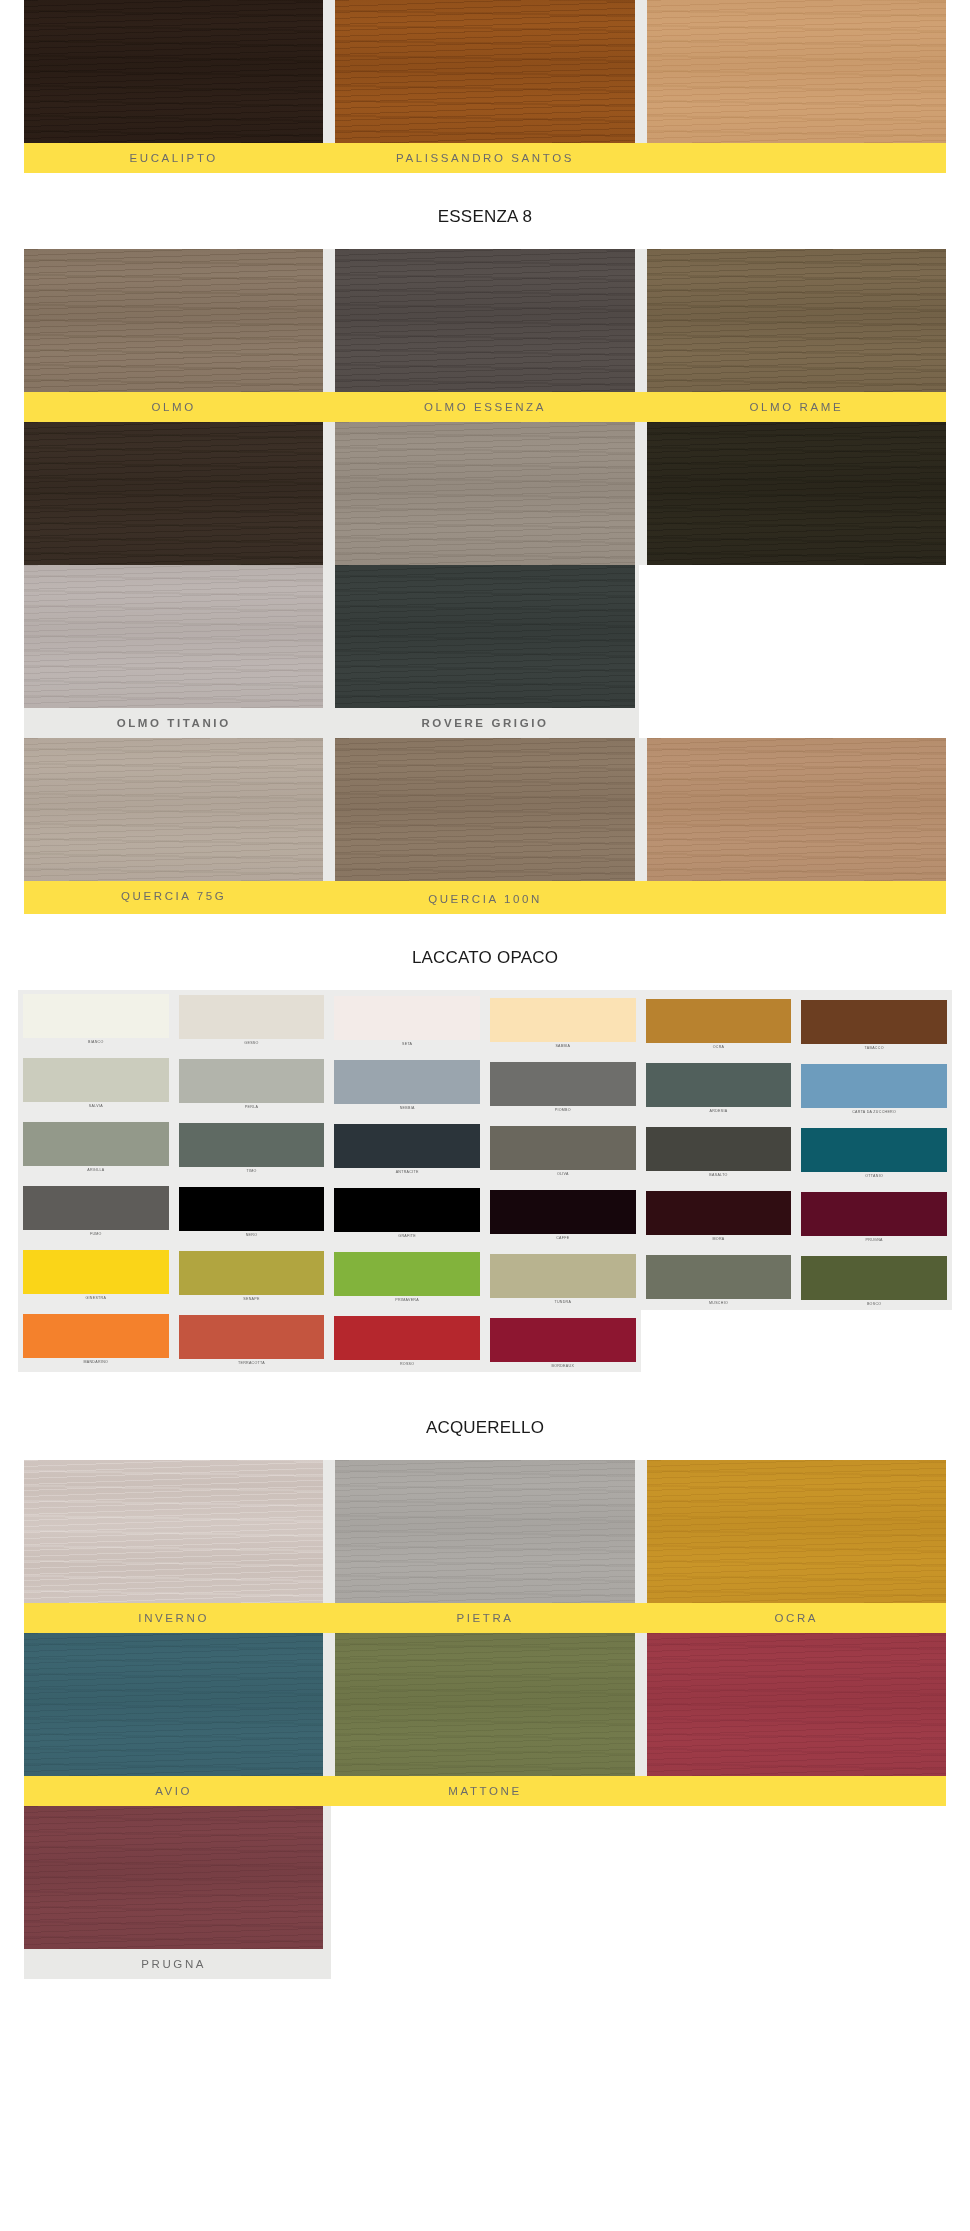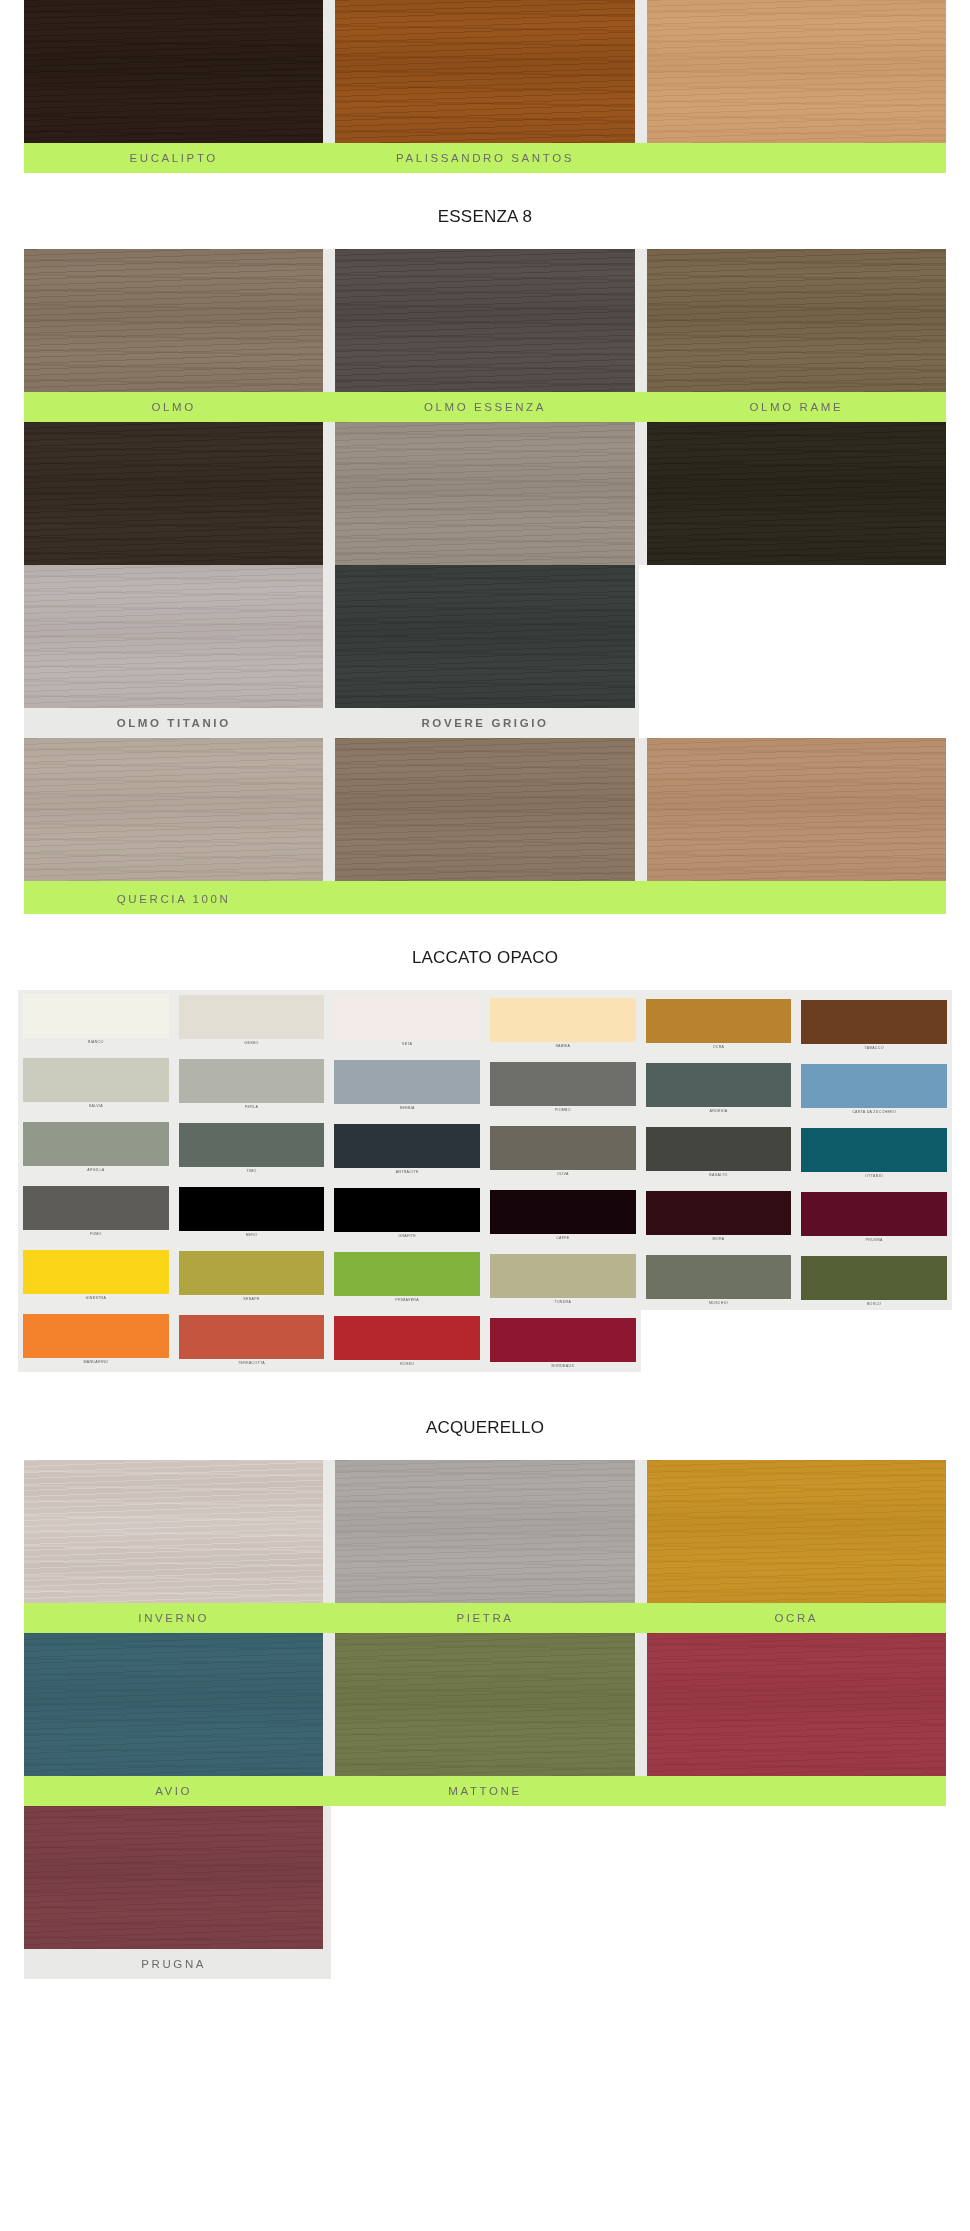--- a/index.html
+++ b/index.html
@@ -44,21 +44,21 @@
     text-align: center;
     font-size: 11.5px;
     letter-spacing: 2.6px;
     color: #6a6a6a;
     padding: 9px 0 9px;
     font-family: "Liberation Sans", sans-serif;
     white-space: nowrap;
   }
 
   .caption-band {
-    background: #bef264;
+    background: #fde047;
   }
 
   
   .wood {
     background-repeat: repeat;
     background-size: 100% 100%, 100% 9px, 100% 23px;
   }
 
   
   .lacc-wrap {
@@ -181,20 +181,21 @@
             <span class="swatch wood" style="background: linear-gradient(rgba(147, 134, 122, 0.133) 0%, transparent 18%, rgba(147, 134, 122, 0.2) 46%, transparent 72%, rgba(147, 134, 122, 0.133) 100%), repeating-linear-gradient(178deg, rgba(147, 134, 122, 0.333) 0px, rgba(147, 134, 122, 0.333) 1px, transparent 1px, transparent 6px), repeating-linear-gradient(181deg, rgba(147, 134, 122, 0.2) 0px, rgba(147, 134, 122, 0.2) 2px, transparent 2px, transparent 15px), linear-gradient(rgb(184, 172, 160), rgb(184, 172, 160));"></span>
           </div>
           <div class="cell">
             <span class="swatch wood" style="background: linear-gradient(rgba(102, 84, 67, 0.133) 0%, transparent 18%, rgba(102, 84, 67, 0.2) 46%, transparent 72%, rgba(102, 84, 67, 0.133) 100%), repeating-linear-gradient(178deg, rgba(102, 84, 67, 0.333) 0px, rgba(102, 84, 67, 0.333) 1px, transparent 1px, transparent 6px), repeating-linear-gradient(181deg, rgba(102, 84, 67, 0.2) 0px, rgba(102, 84, 67, 0.2) 2px, transparent 2px, transparent 15px), linear-gradient(rgb(141, 122, 102), rgb(141, 122, 102));"></span>
           </div>
           <div class="cell">
             <span class="swatch wood" style="background: linear-gradient(rgba(151, 112, 79, 0.133) 0%, transparent 18%, rgba(151, 112, 79, 0.2) 46%, transparent 72%, rgba(151, 112, 79, 0.133) 100%), repeating-linear-gradient(178deg, rgba(151, 112, 79, 0.333) 0px, rgba(151, 112, 79, 0.333) 1px, transparent 1px, transparent 6px), repeating-linear-gradient(181deg, rgba(151, 112, 79, 0.2) 0px, rgba(151, 112, 79, 0.2) 2px, transparent 2px, transparent 15px), linear-gradient(rgb(186, 146, 114), rgb(186, 146, 114));"></span>
           </div>
         </div>
         <div class="grid3 caption-band">
+          <div class="caption">QUERCIA 75G</div>
           <div class="caption" style="padding-top: 12px;">QUERCIA 100N</div>
         </div>
       </div>
     </div>
 
   <div class="spacer-md"></div>
 
   <div class="section-title">LACCATO OPACO</div>
 
   <div class="spacer-sm"></div>

